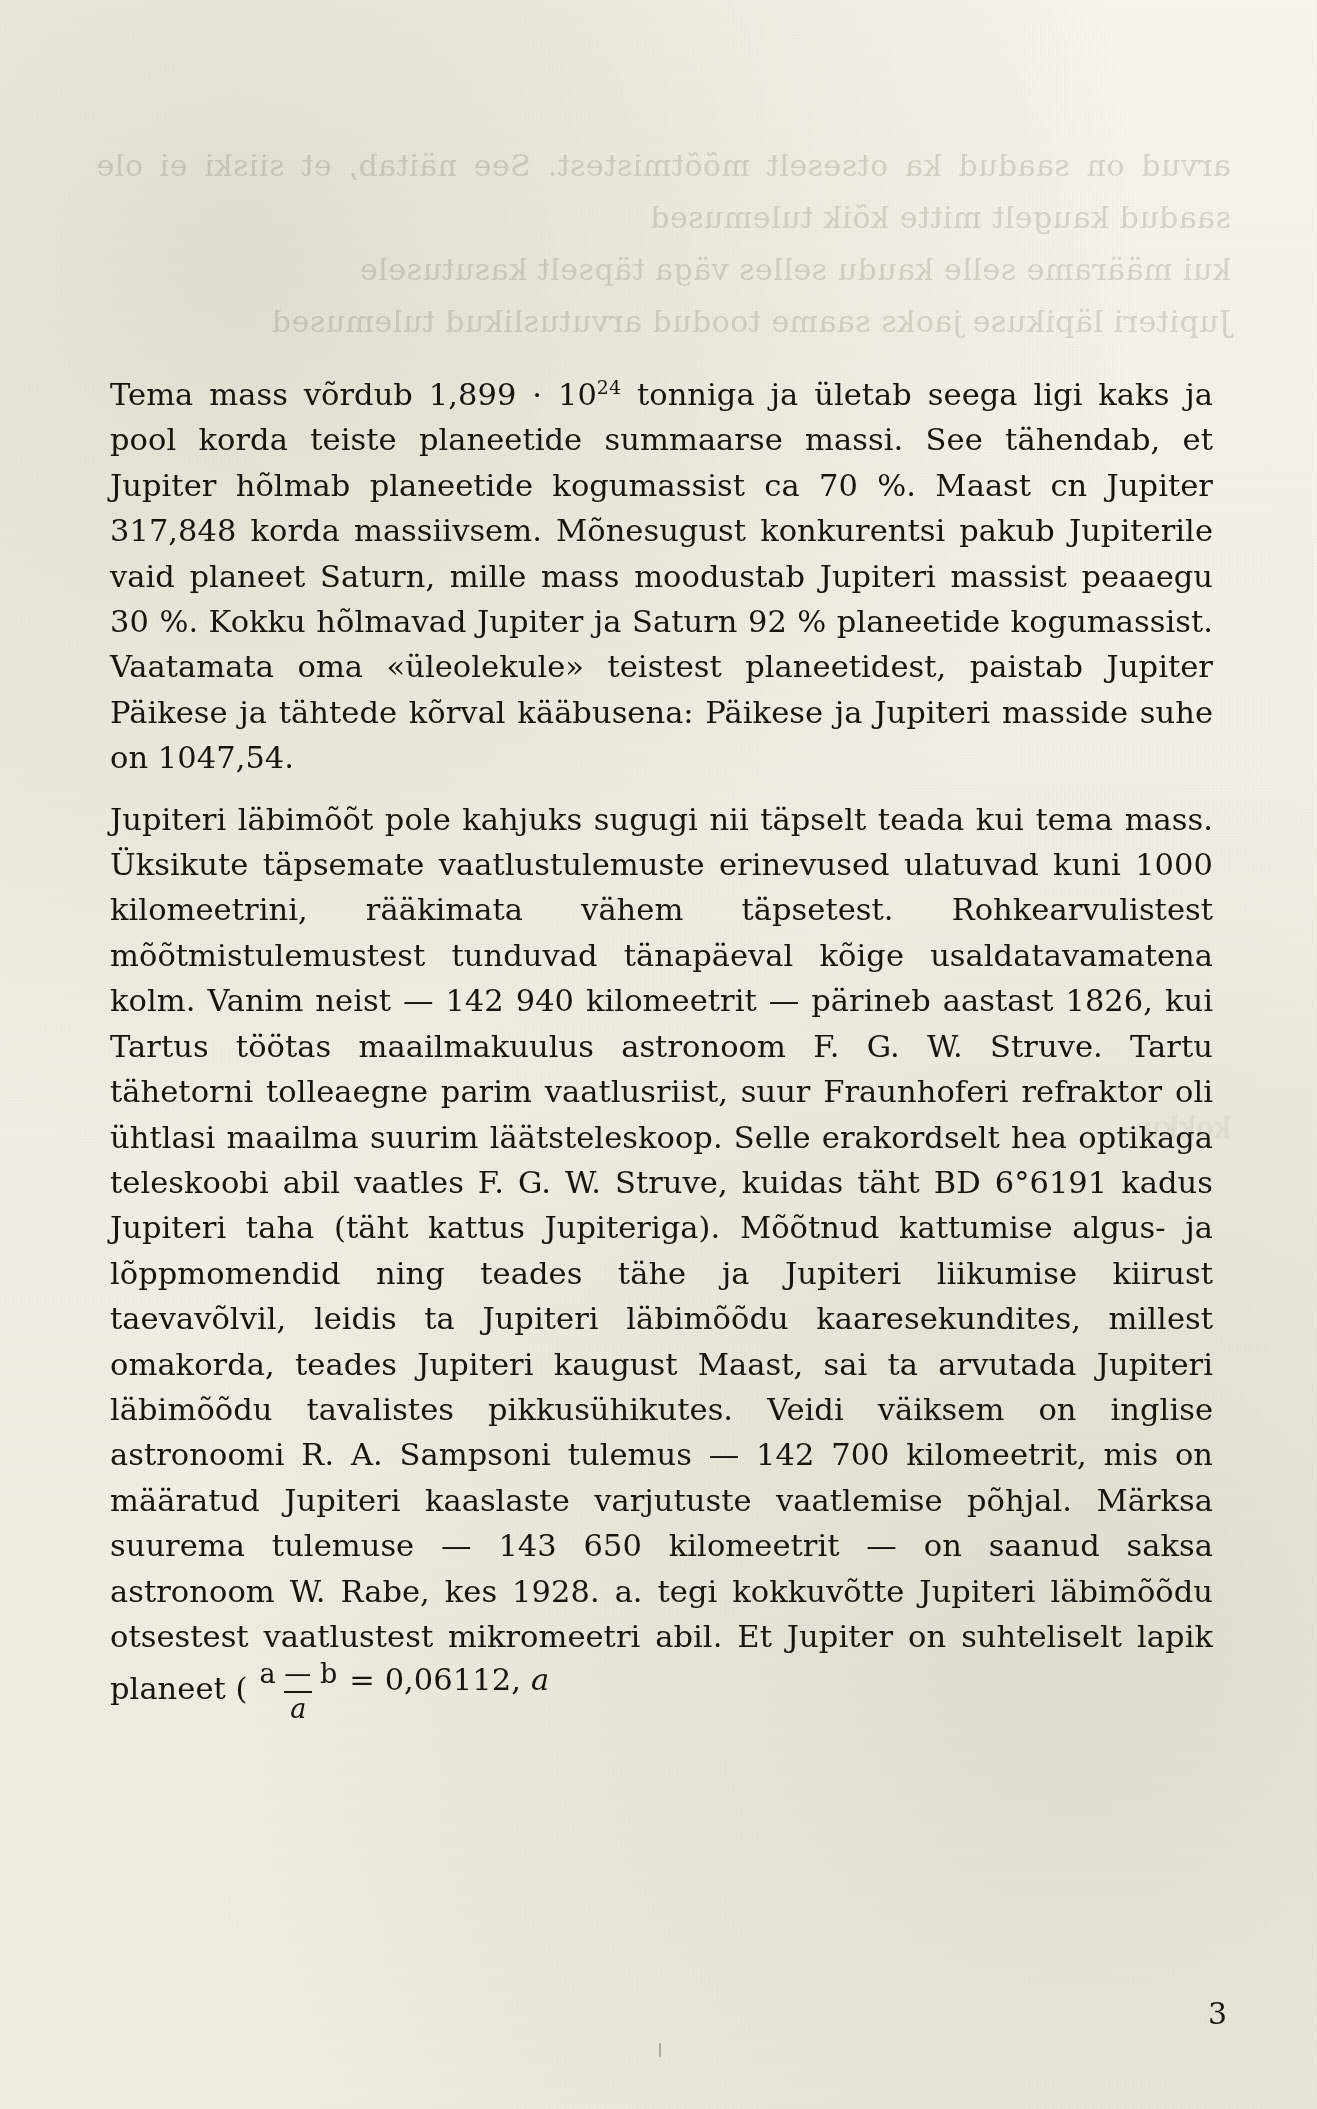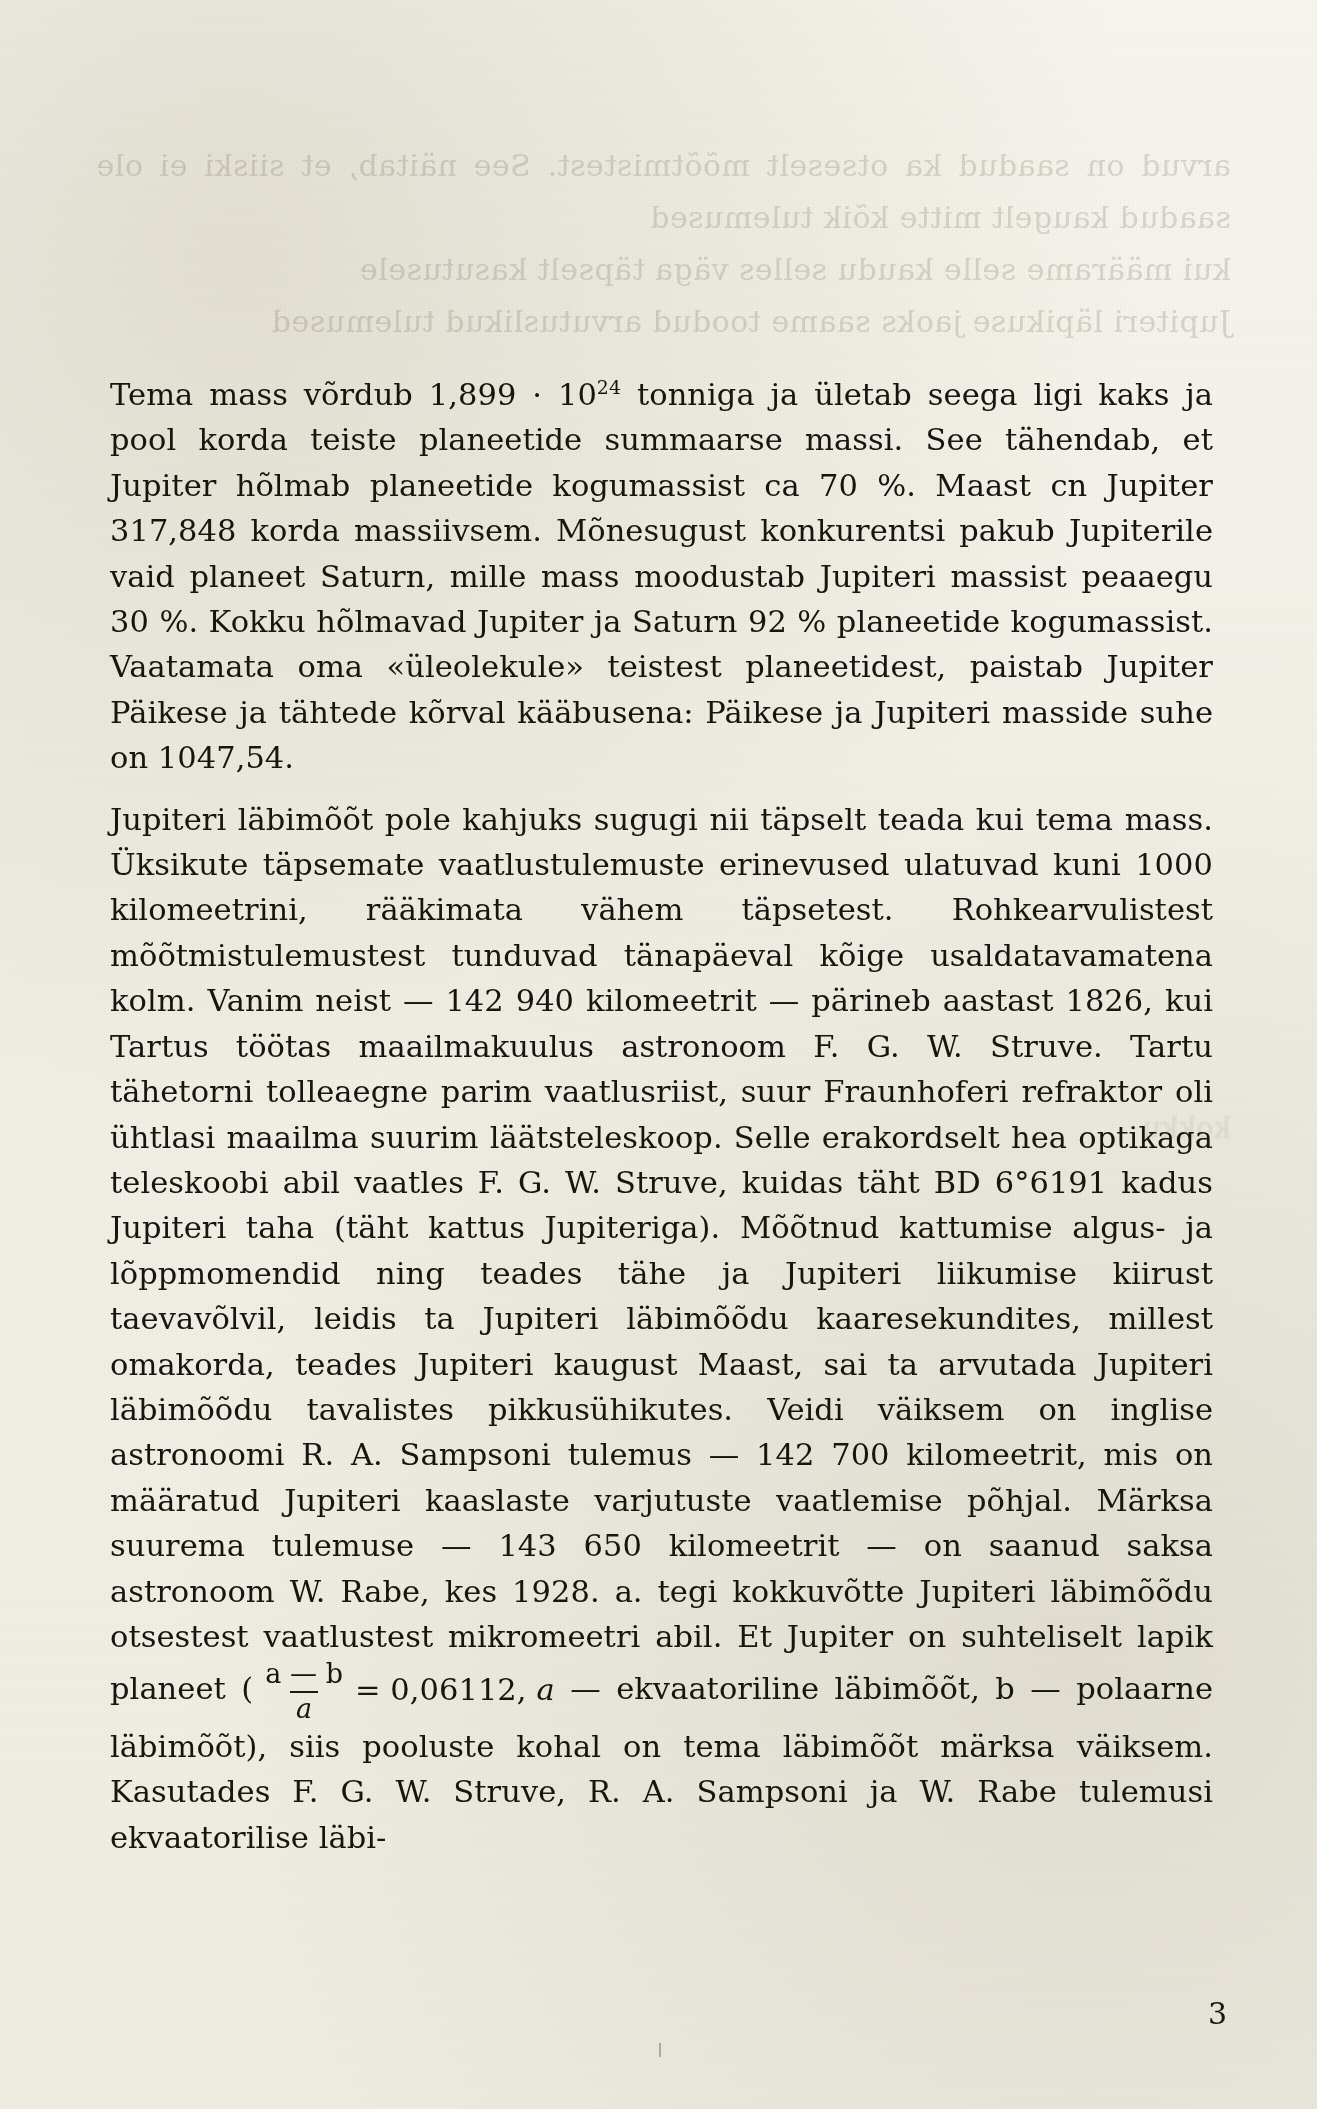--- a/index.html
+++ b/index.html
@@ -95,21 +95,21 @@
     line-height: 45.4px;
     text-align: justify;
     text-justify: inter-word;
     margin: 16px;
     letter-spacing: .05px;
   }
   sup { font-size: 0.62em; vertical-align: super; line-height: 0; }
 
   .frac-line {
     display: inline-flex;
-    align-items: center;
+    align-items: flex-start;
     vertical-align: middle;
     position: relative;
     top: -2px;
   }
   .frac {
     display: inline-flex;
     flex-direction: column;
     align-items: center;
     vertical-align: middle;
     margin: 0 6px;
@@ -155,19 +155,19 @@
 
     <p class="body"><span>Tema mass võrdub 1,899 · 10</span><sup>24</sup><span> tonniga ja ületab seega ligi kaks ja pool korda teiste planeetide summaarse massi. See tähendab, et Jupiter hõlmab planeetide kogumassist ca 70 %. Maast cn Jupiter 317,848 korda massiivsem. Mõnesugust konkurentsi pakub Jupiterile vaid planeet Saturn, mille mass moodustab Jupiteri massist peaaegu 30 %. Kokku hõlmavad Jupiter ja Saturn 92 % planeetide kogumassist. Vaatamata oma «üleolekule» teistest planeetidest, paistab Jupiter Päikese ja tähtede kõrval kääbusena: Päikese ja Jupiteri masside suhe on 1047,54.</span></p>
 
     <p class="body"><span>Jupiteri läbimõõt pole kahjuks sugugi nii täpselt teada kui tema mass. Üksikute täpsemate vaatlustulemuste erinevused ulatuvad kuni 1000 kilomeetrini, rääkimata vähem täpsetest. Rohkearvulistest mõõtmistulemustest tunduvad tänapäeval kõige usaldatavamatena kolm. Vanim neist — 142 940 kilomeetrit — pärineb aastast 1826, kui Tartus töötas maailmakuulus astronoom F. G. W. Struve. Tartu tähetorni tolleaegne parim vaatlusriist, suur Fraunhoferi refraktor oli ühtlasi maailma suurim läätsteleskoop. Selle erakordselt hea optikaga teleskoobi abil vaatles F. G. W. Struve, kuidas täht BD 6°6191 kadus Jupiteri taha (täht kattus Jupiteriga). Mõõtnud kattumise algus- ja lõppmomendid ning teades tähe ja Jupiteri liikumise kiirust taevavõlvil, leidis ta Jupiteri läbimõõdu kaaresekundites, millest omakorda, teades Jupiteri kaugust Maast, sai ta arvutada Jupiteri läbimõõdu tavalistes pikkusühikutes. Veidi väiksem on inglise astronoomi R. A. Sampsoni tulemus — 142 700 kilomeetrit, mis on määratud Jupiteri kaaslaste varjutuste vaatlemise põhjal. Märksa suurema tulemuse — 143 650 kilomeetrit — on saanud saksa astronoom W. Rabe, kes 1928. a. tegi kokkuvõtte Jupiteri läbimõõdu otsestest vaatlustest mikromeetri abil. Et Jupiter on suhteliselt lapik planeet (</span><span class="frac-line">
           <span class="frac">
             <span class="num">a — b</span>
             <span class="den ital">a</span>
           </span>
           <span>= 0,06112,</span>
           <span class="ital" style="margin-left:10px">a</span>
-        </span> <span>— ekvaatoriline läbimõõt, b — polaarne läbimõõt), siis pooluste kohal on tema läbimõõt märksa väiksem. Kasutades F. G. W. Struve, R. A. Sampsoni ja W. Rabe tulemusi ekvaatorilise läbi-</span></p>
+        </span> </p>
 
   </div>
 
   <div class="tick"></div>
   <div class="page-number">3</div>
 </div>
 
 </body></html>

